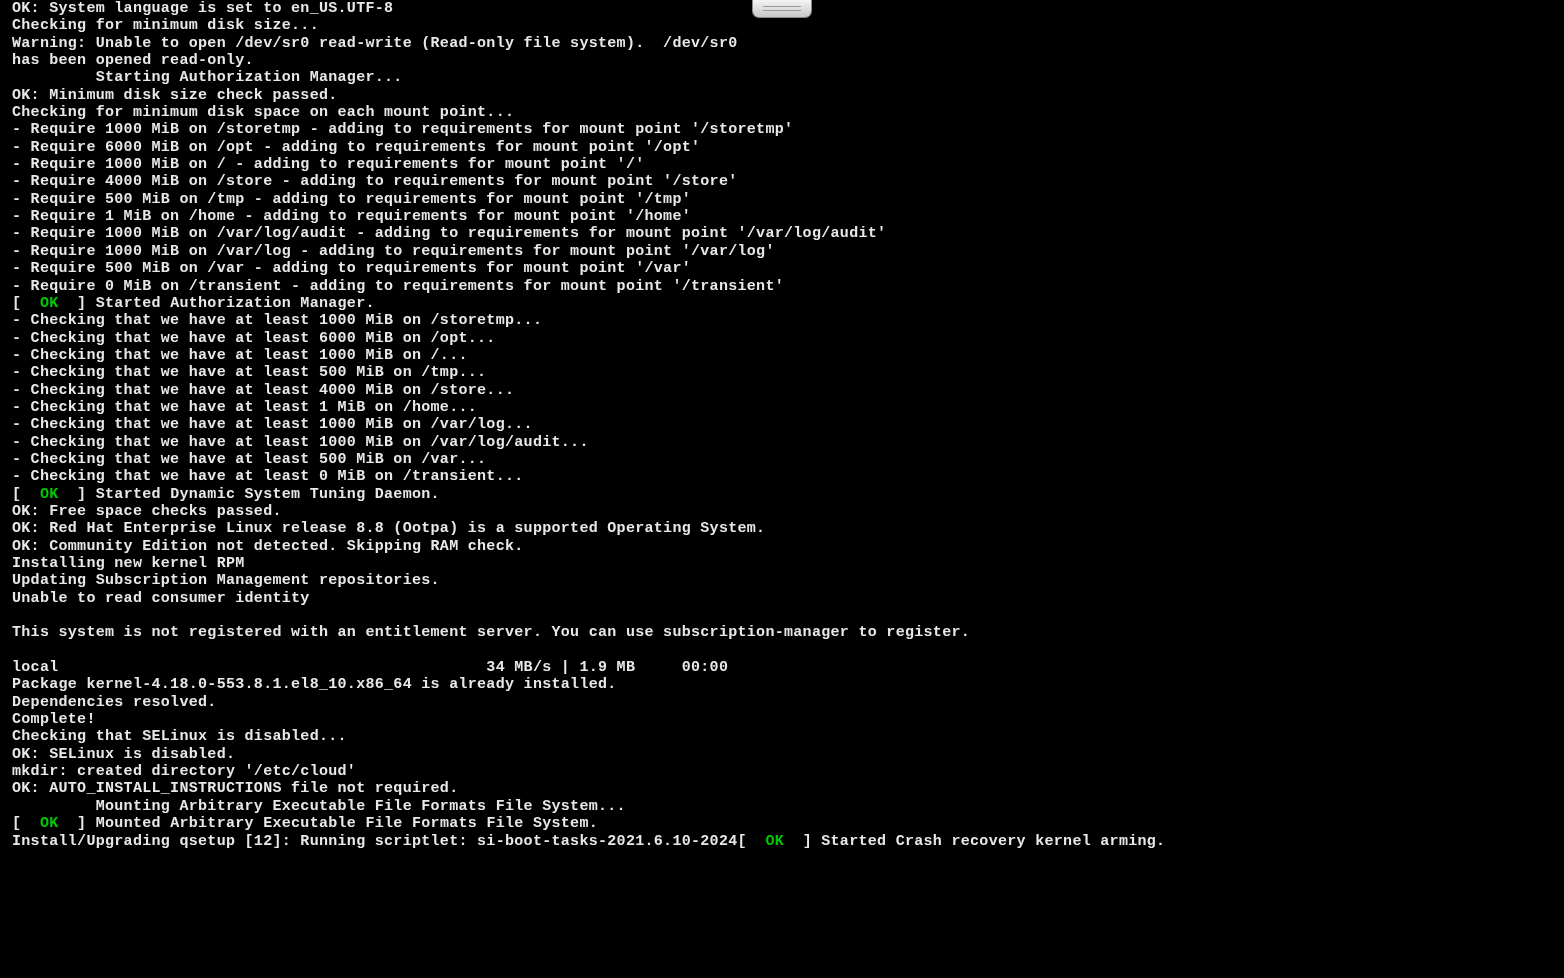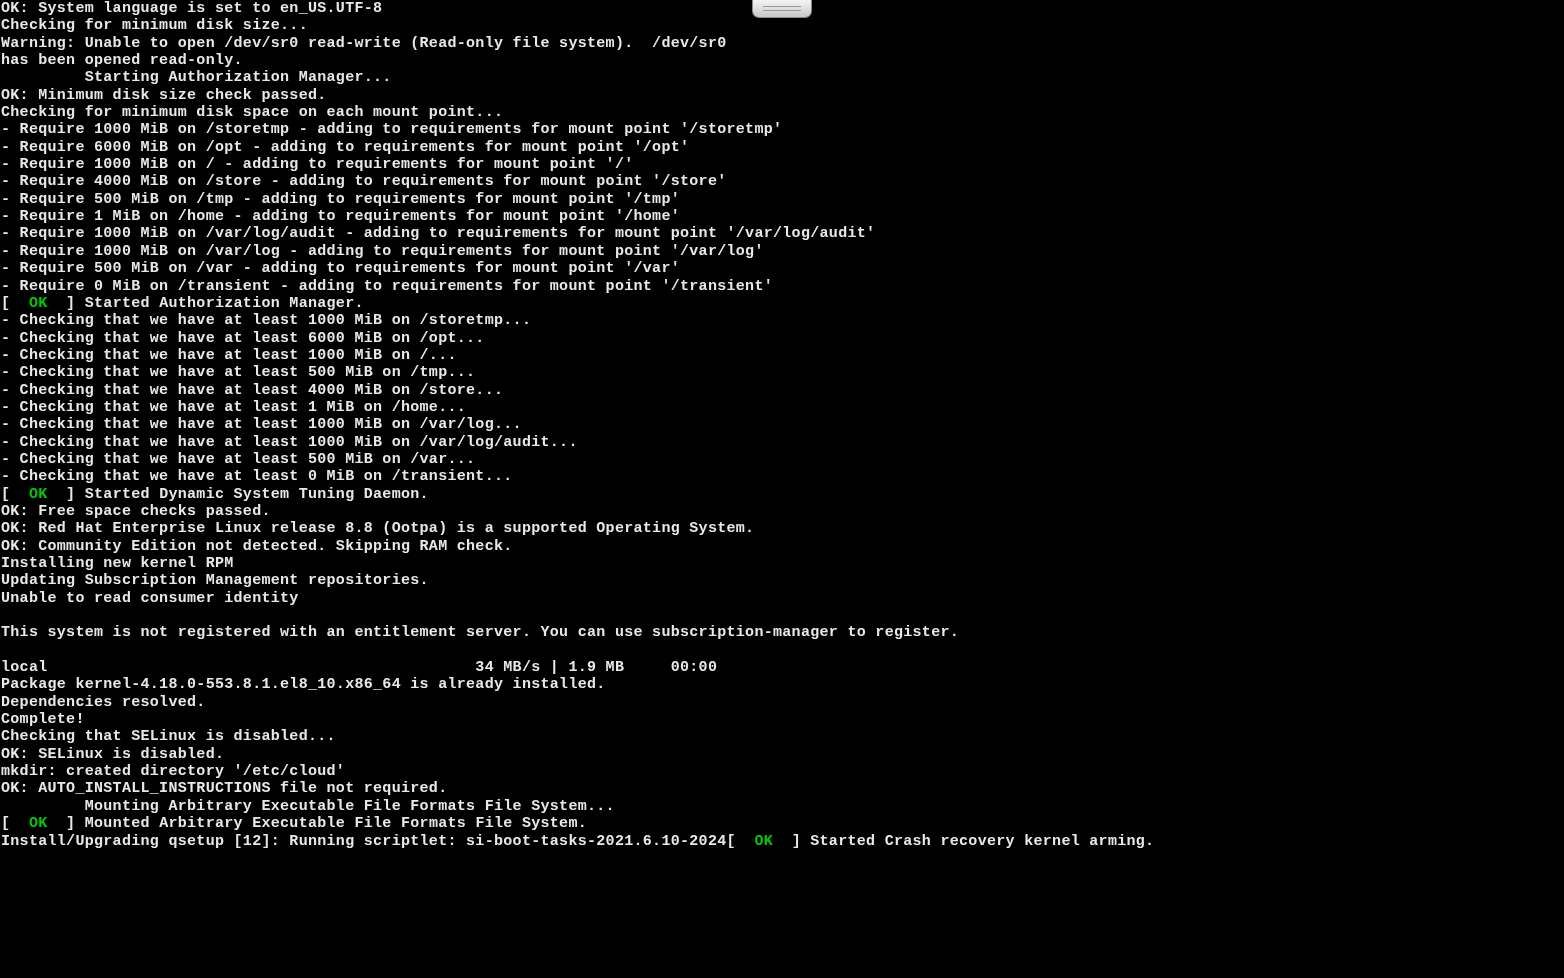--- a/index.html
+++ b/index.html
@@ -1,18 +1,18 @@
 <!DOCTYPE html>
 <html><head>
 <meta charset="utf-8">
 <style>
 * { margin:0; padding:0; box-sizing:border-box; }
 html,body { width:1564px; height:978px; background:#000; overflow:hidden; }
 body { font-family:"Courier New",monospace; font-size:15px; line-height:17.35px; color:#e8e8e8; font-weight:bold; letter-spacing:0.3px; position:relative; }
-pre { font-family:inherit; white-space:pre; position:absolute; left:1px; top:0; }
+pre { font-family:inherit; white-space:pre; position:absolute; left:12px; top:0; }
 .ok { color:#00c800; }
 .handle { position:absolute; left:50%; top:0; transform:translateX(-50%); width:60px; height:18px; background:linear-gradient(#f4f4f4,#c8c8c8); border:1px solid #888; border-top:none; border-radius:0 0 7px 7px; box-shadow:0 1px 2px rgba(0,0,0,.4); }
 .handle::before,.handle::after { content:""; position:absolute; left:10px; right:10px; height:1px; background:#999; }
 .handle::before { top:6px; }
 .handle::after { top:10px; }
 pre span { display:inline; }
 </style>
 </head>
 <body>
 

